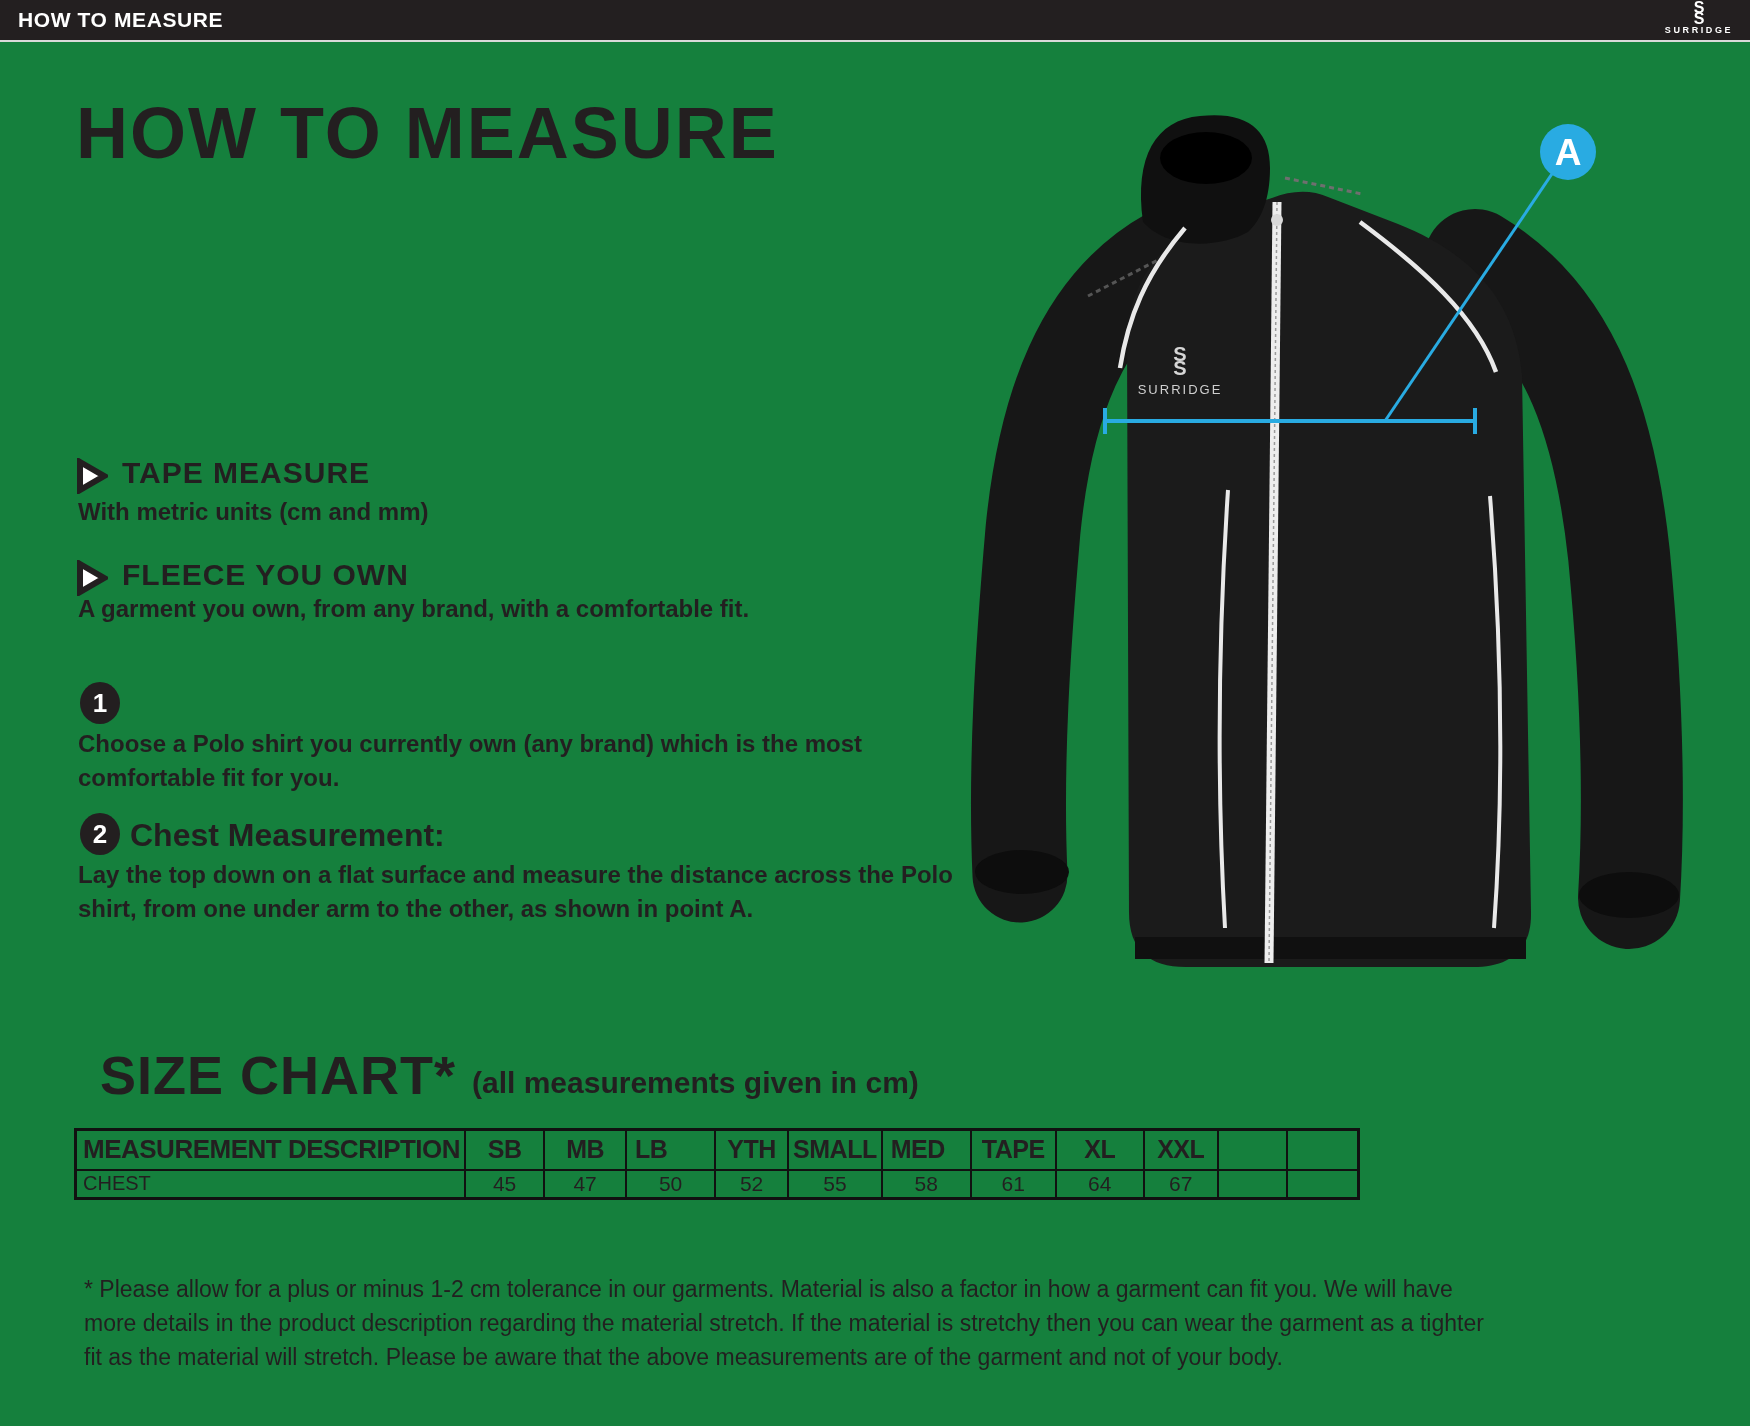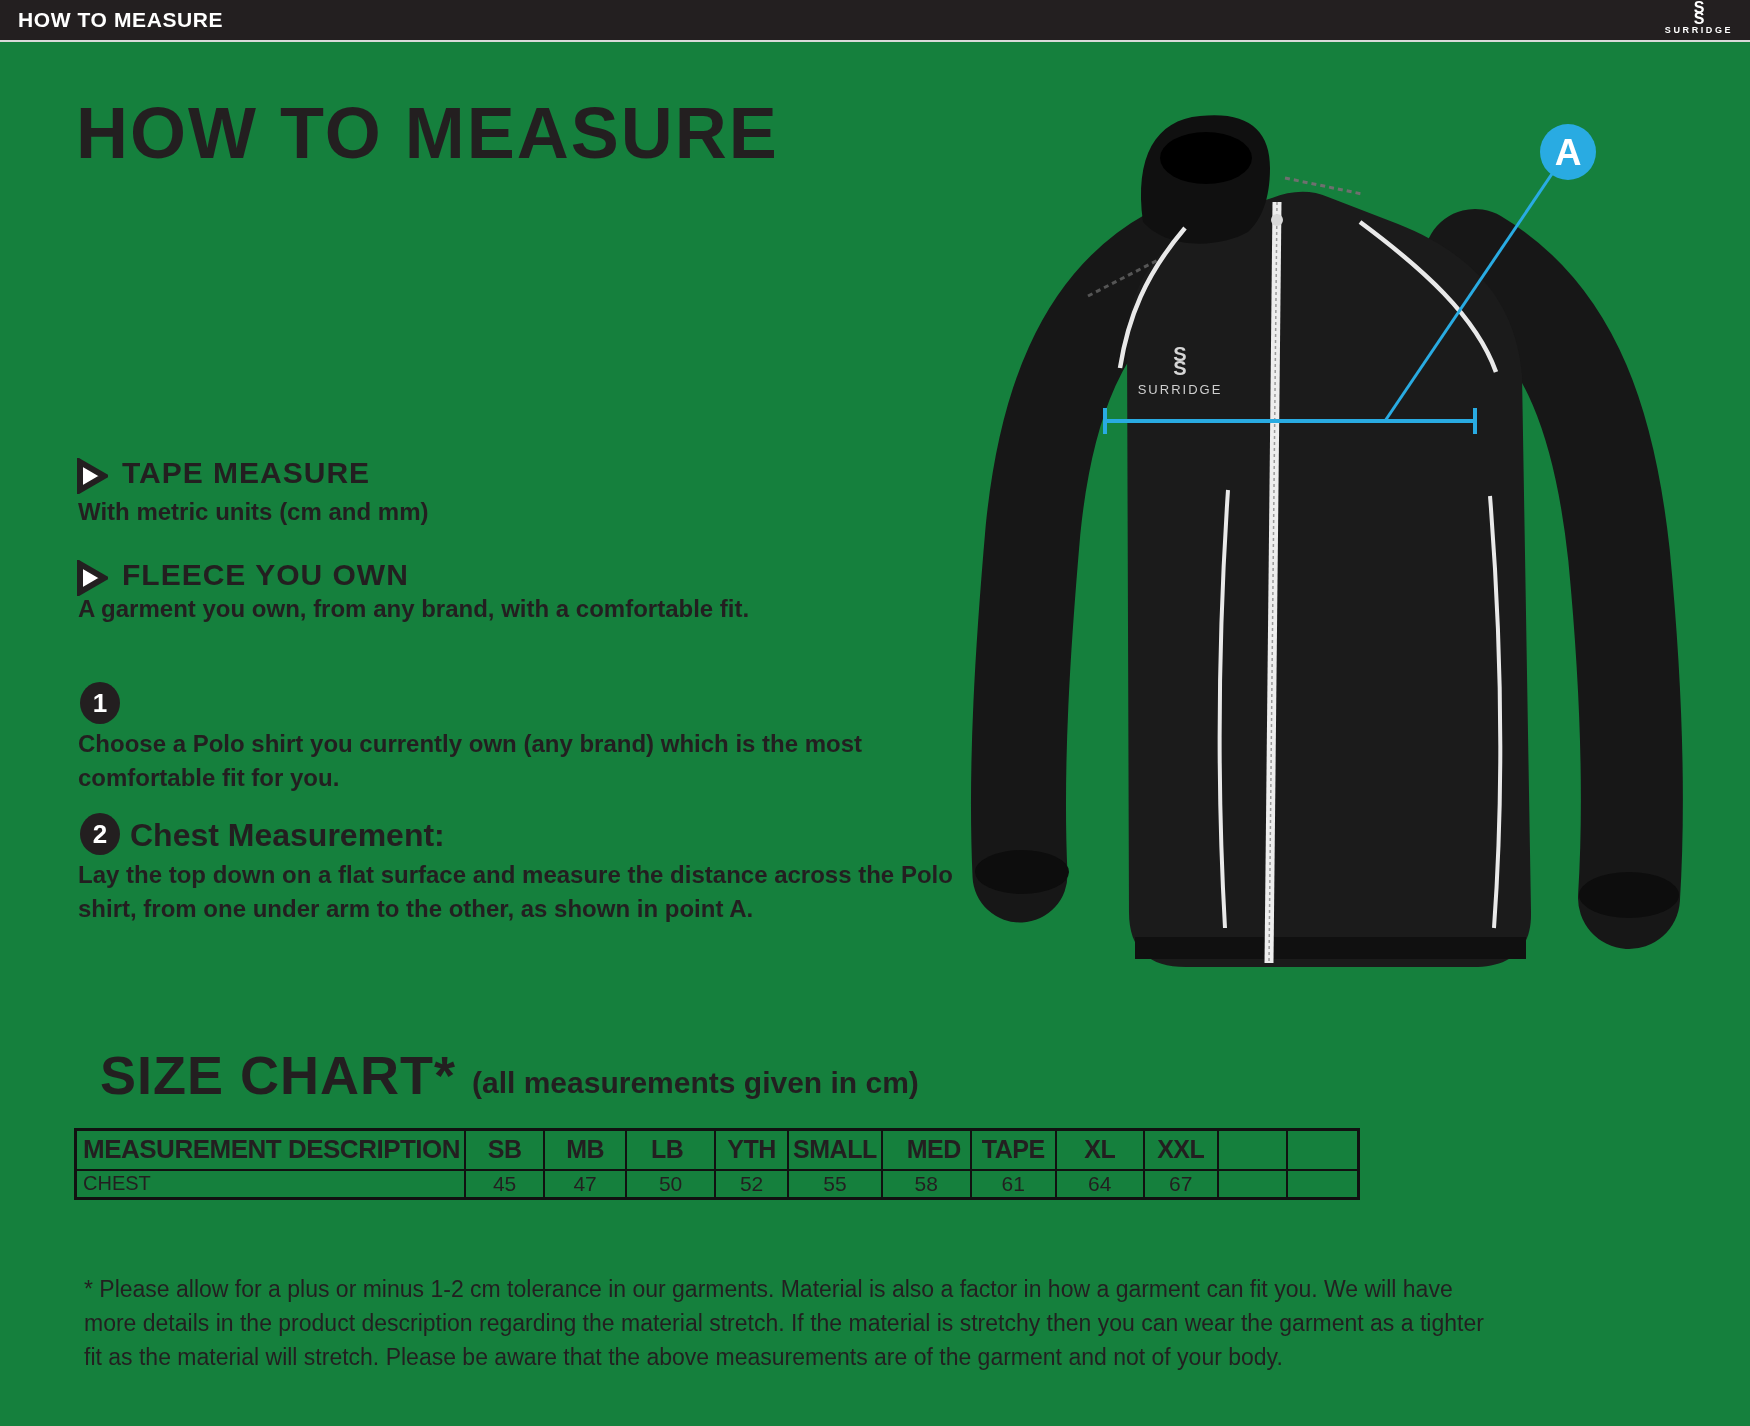--- a/index.html
+++ b/index.html
@@ -28,21 +28,21 @@
   .size-heading{font-size:54px;font-weight:bold;letter-spacing:1px;white-space:nowrap;}
   .size-subheading{font-size:30px;font-weight:bold;margin-left:16px;padding-bottom:6px;white-space:nowrap;}
   
   .size-table{position:absolute;left:74px;top:1128px;border-collapse:collapse;table-layout:fixed;border:3px solid #111;}
   .size-table th,.size-table td{border:2px solid #111;padding:0 4px;overflow:hidden;white-space:nowrap;}
   .size-table thead tr{height:40px;}
   .size-table tr.r-metric{height:28px;}
   .size-table tr.r-chest{height:29px;}
   .size-table th{font-size:25px;font-weight:bold;letter-spacing:-0.5px;text-align:center;}
   .size-table th.c0{text-align:left;padding-left:6px;font-size:26px;}
-  .size-table th.al{text-align:left;padding-left:24px;}
+  .size-table th.al{text-align:left;padding-left:8px;}
   .size-table td{font-size:21px;font-weight:normal;text-align:center;}
   .size-table td.c0{text-align:left;padding-left:6px;}
   .size-table tr.r-metric td.c0{font-size:19px;font-weight:bold;letter-spacing:-0.5px;}
   .size-table tr.r-chest td.c0{font-size:20px;}
   .footnote{position:absolute;left:76px;top:1272px;width:1400px;font-size:23px;line-height:1.48;font-weight:normal;margin-left:8px;}
   
   .figure{position:absolute;left:930px;top:60px;width:820px;height:950px;}
 </style>
 </head>
 <body>

